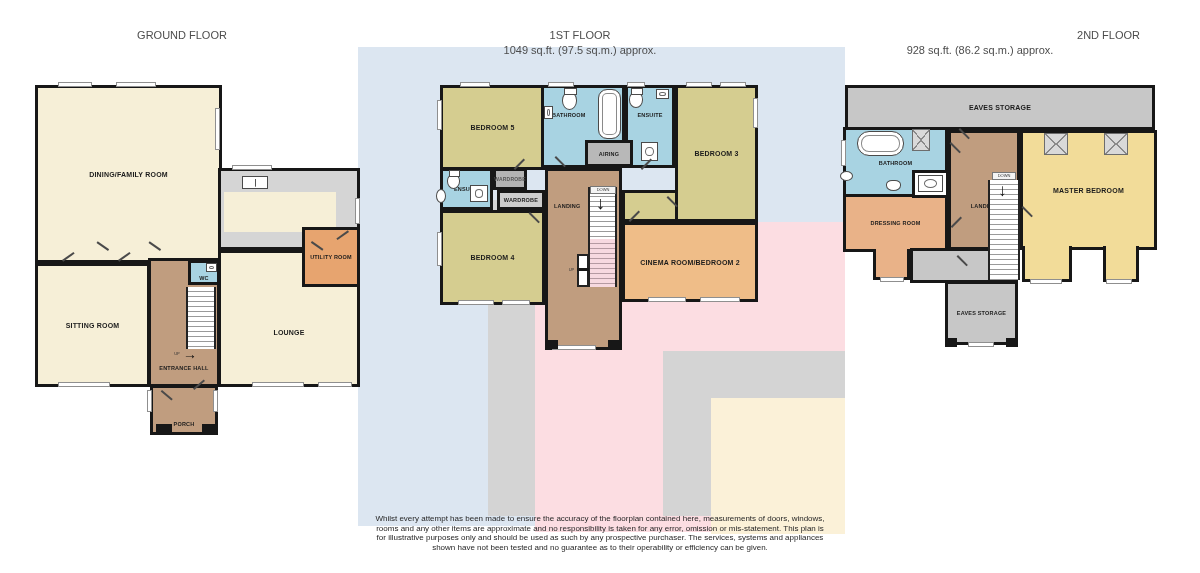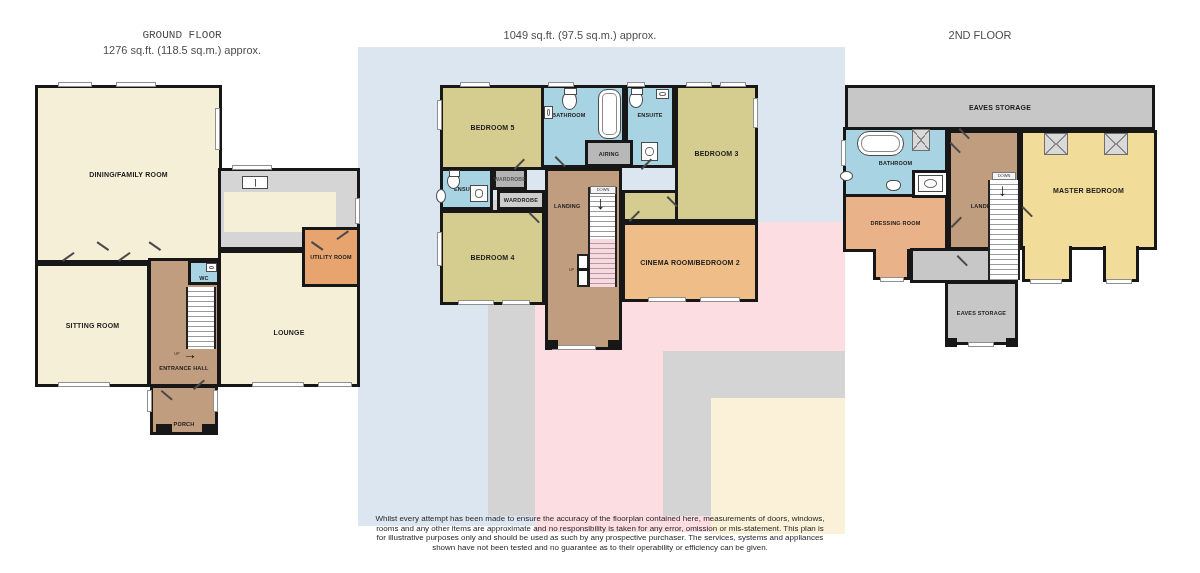--- a/index.html
+++ b/index.html
@@ -54,28 +54,29 @@
 
 <div id="page">
 
   <div class="wm" style="left:358px;top:47px;width:487px;height:479px;background:#dce6f1;"></div>
   <div class="wm" style="left:488px;top:200px;width:47px;height:316px;background:#d4d4d4;"></div>
   <div class="wm" style="left:535px;top:222px;width:310px;height:310px;background:#fcdde2;"></div>
   <div class="wm" style="left:663px;top:351px;width:182px;height:165px;background:#d4d4d4;"></div>
   <div class="wm" style="left:711px;top:398px;width:134px;height:136px;background:#fbf1d8;"></div>
 
   <div class="ftitle" style="left:22px;top:28px;">
-    <span style="display:block;font-family:Liberation Mono, monospace;">GROUND FLOOR</span>
-    <span style="display:block;">1276 sq.ft. (118.5 sq.m.) approx.</span>
+    <span style="display:block;">GROUND FLOOR</span>
   </div>
   <div class="ftitle" style="left:420px;top:28px;">
+    <span style="display:block;">1ST FLOOR</span>
     <span style="display:block;">1049 sq.ft. (97.5 sq.m.) approx.</span>
   </div>
   <div class="ftitle" style="left:820px;top:28px;">
-    <span style="display:block;">2ND FLOOR</span>
+    <span style="display:block;text-align:right;">2ND FLOOR</span>
+    <span style="display:block;">928 sq.ft. (86.2 sq.m.) approx.</span>
   </div>
 
   <div class="abs" style="left:0;top:0;width:1200px;height:573px;z-index:1;">
     <div class="room cream" style="left:35px;top:85px;width:187px;height:178px;">
       <span class="rl">DINING/FAMILY ROOM</span>
     </div>
     <div class="room" style="left:218px;top:168px;width:142px;height:82px;background:#d5d5d5;">
       <span class="rl">KITCHEN</span>
     </div>
     <div class="abs" style="left:224px;top:192px;width:112px;height:40px;background:#f6efd7;z-index:3;"></div>

